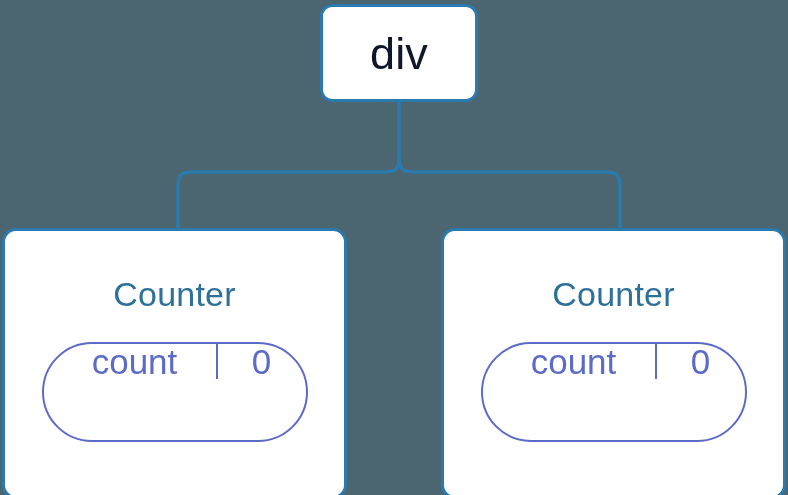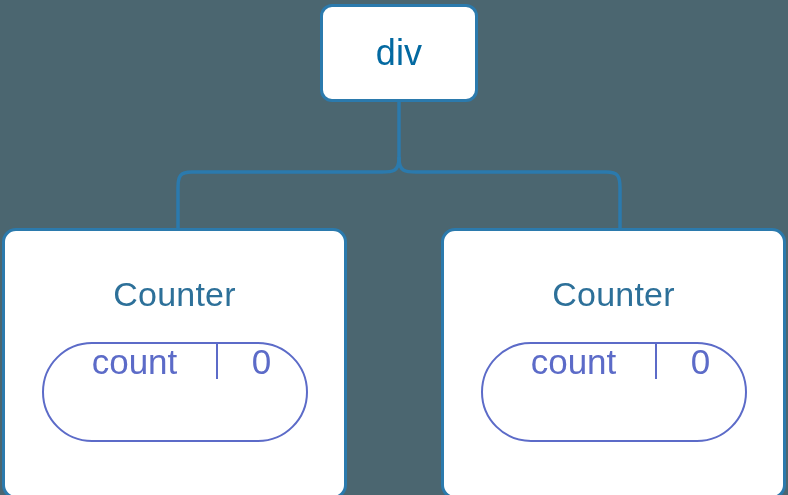--- a/index.html
+++ b/index.html
@@ -45,22 +45,22 @@
   
   #node-root {
     left: 320px;
     top: 4px;
     width: 158px;
     height: 98px;
     justify-content: center;
     border-radius: 12px;
   }
   .root-label {
-    font-size: 36px;
-    color: #0369a1;
+    font-size: 45px;
+    color: #0f172a;
     line-height: 1;
     letter-spacing: 0.2px;
   }
 
   
   .component-node {
     top: 228px;
     width: 345px;
     height: 271px;
     border-radius: 14px;

